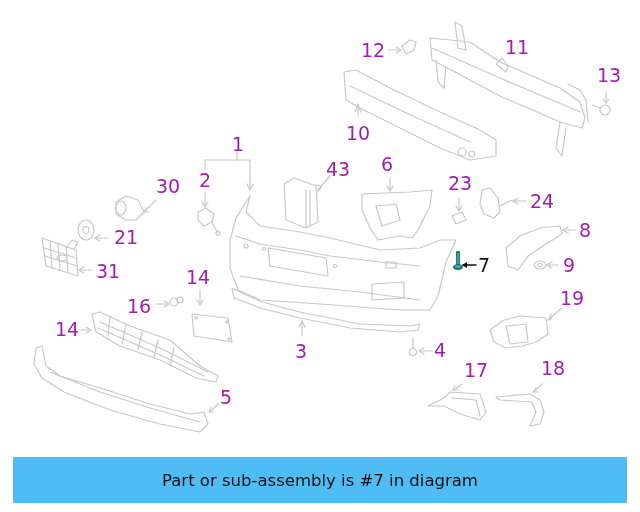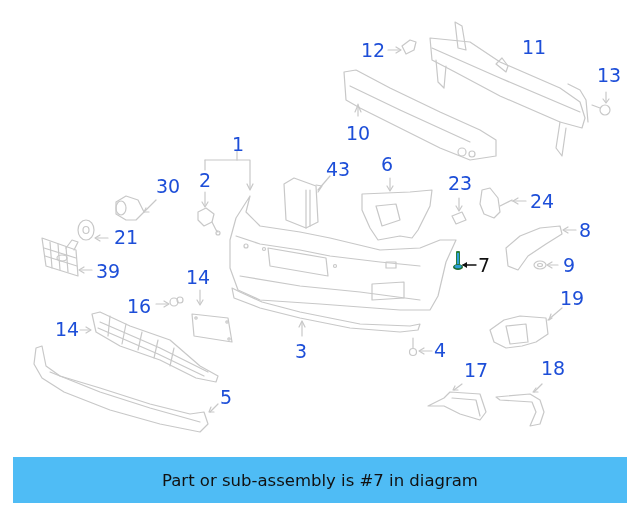--- a/index.html
+++ b/index.html
@@ -1,18 +1,18 @@
 <!DOCTYPE html>
 <html><head>
 <meta charset="utf-8">
 <style>
   html, body { margin:0; padding:0; background:#ffffff; }
   body { width:640px; height:512px; position:relative; overflow:hidden; font-family:"DejaVu Sans", sans-serif; }
   #diagram { position:absolute; left:0; top:0; width:640px; height:450px; }
-  .callout { position:absolute; font-family:"DejaVu Sans", sans-serif; font-size:19px; color:#1d4ed8; line-height:1; white-space:nowrap; }
+  .callout { position:absolute; font-family:"DejaVu Sans", sans-serif; font-size:19px; color:#a21caf; line-height:1; white-space:nowrap; }
   .callout.hl { color:#111111; }
   #banner { position:absolute; left:13px; top:457px; width:614px; height:46px; background:#4fbcf5; display:flex; flex-direction:column; align-items:center; justify-content:center; }
   #banner span { font-family:"DejaVu Sans", sans-serif; font-size:16.5px; color:#111; line-height:19px; }
 </style>
 </head>
 <body>
 
 <div id="diagram">
   <svg width="640" height="450" viewBox="0 0 640 450" fill="none" stroke="#c8c8c8" stroke-width="1.2" stroke-linejoin="round" stroke-linecap="round">
 
@@ -222,32 +222,32 @@
   <span class="callout" style="left:232px;top:135px">1</span>
   <span class="callout" style="left:199px;top:171px">2</span>
   <span class="callout" style="left:295px;top:342px">3</span>
   <span class="callout" style="left:434px;top:341px">4</span>
   <span class="callout" style="left:220px;top:388px">5</span>
   <span class="callout" style="left:381px;top:155px">6</span>
   <span class="callout hl" style="left:478px;top:256px">7</span>
   <span class="callout" style="left:579px;top:221px">8</span>
   <span class="callout" style="left:563px;top:256px">9</span>
   <span class="callout" style="left:346px;top:124px">10</span>
-  <span class="callout" style="left:522px;top:38px">11</span>
+  <span class="callout" style="left:505px;top:38px">11</span>
   <span class="callout" style="left:361px;top:41px">12</span>
   <span class="callout" style="left:597px;top:66px">13</span>
   <span class="callout" style="left:186px;top:268px">14</span>
   <span class="callout" style="left:127px;top:297px">16</span>
   <span class="callout" style="left:55px;top:320px">14</span>
   <span class="callout" style="left:464px;top:361px">17</span>
   <span class="callout" style="left:541px;top:359px">18</span>
   <span class="callout" style="left:560px;top:289px">19</span>
   <span class="callout" style="left:156px;top:177px">30</span>
   <span class="callout" style="left:114px;top:228px">21</span>
-  <span class="callout" style="left:96px;top:262px">39</span>
+  <span class="callout" style="left:96px;top:262px">31</span>
   <span class="callout" style="left:448px;top:174px">23</span>
   <span class="callout" style="left:530px;top:192px">24</span>
   <span class="callout" style="left:326px;top:160px">43</span>
 </div>
 
 <div id="banner">
   <span>Part or sub-assembly is #7 in diagram</span>
 </div>
 
 </body></html>

